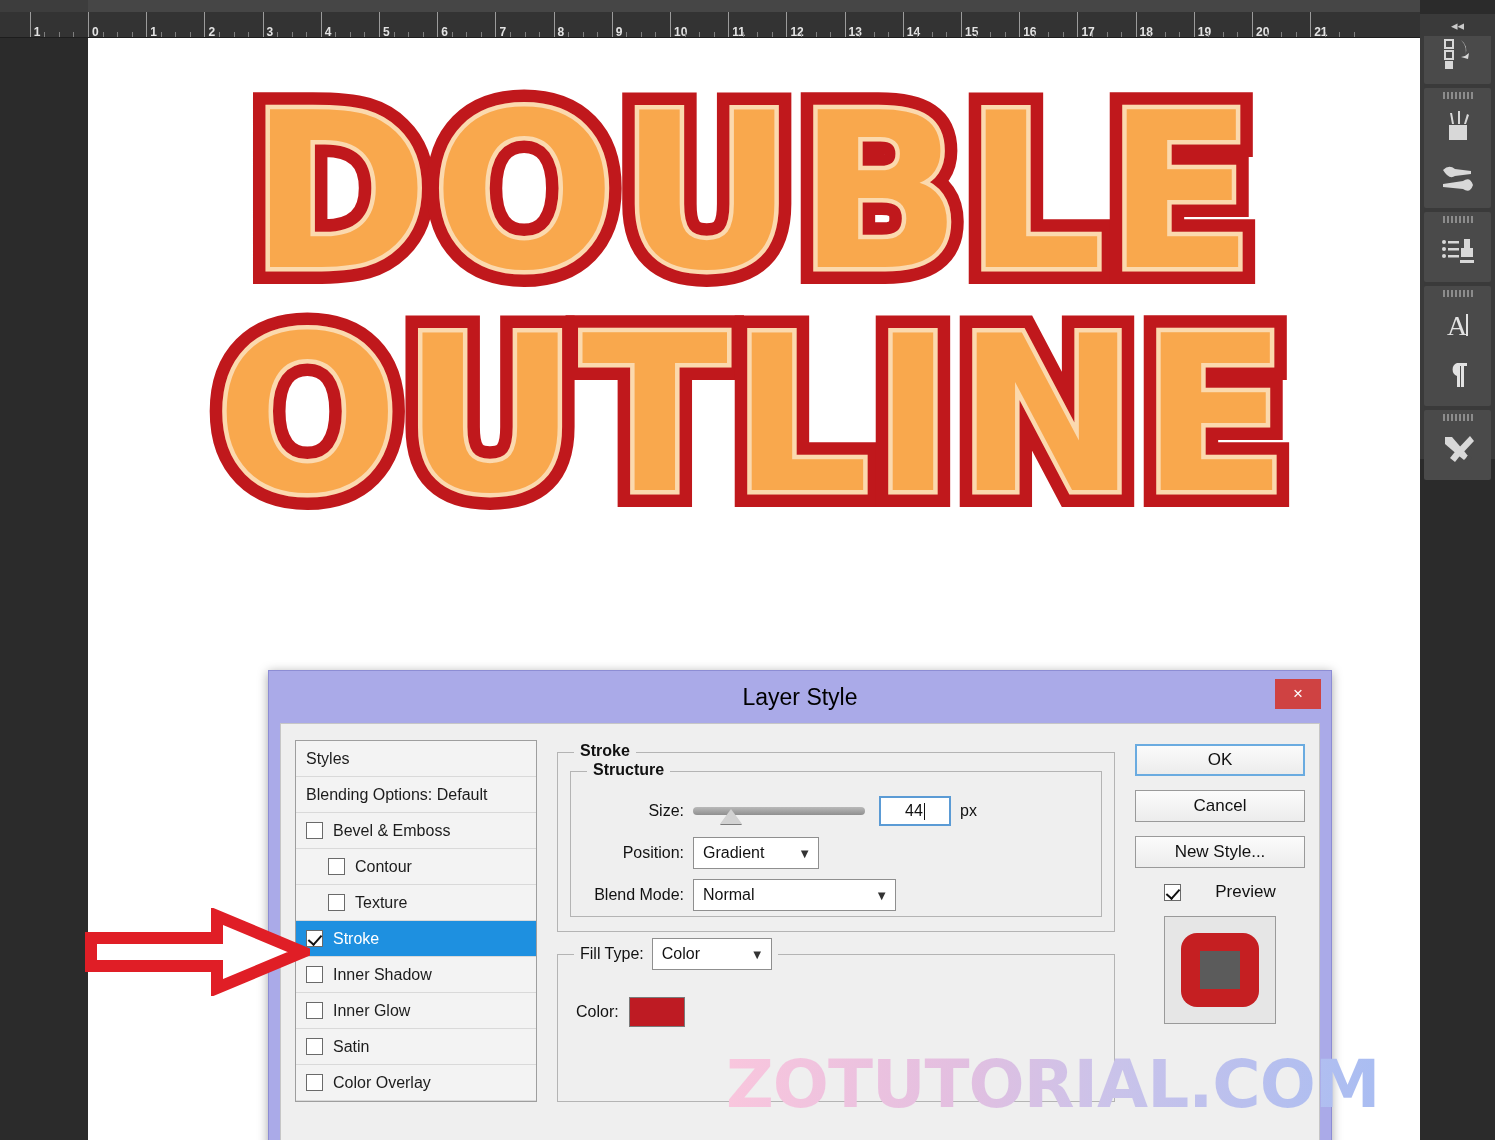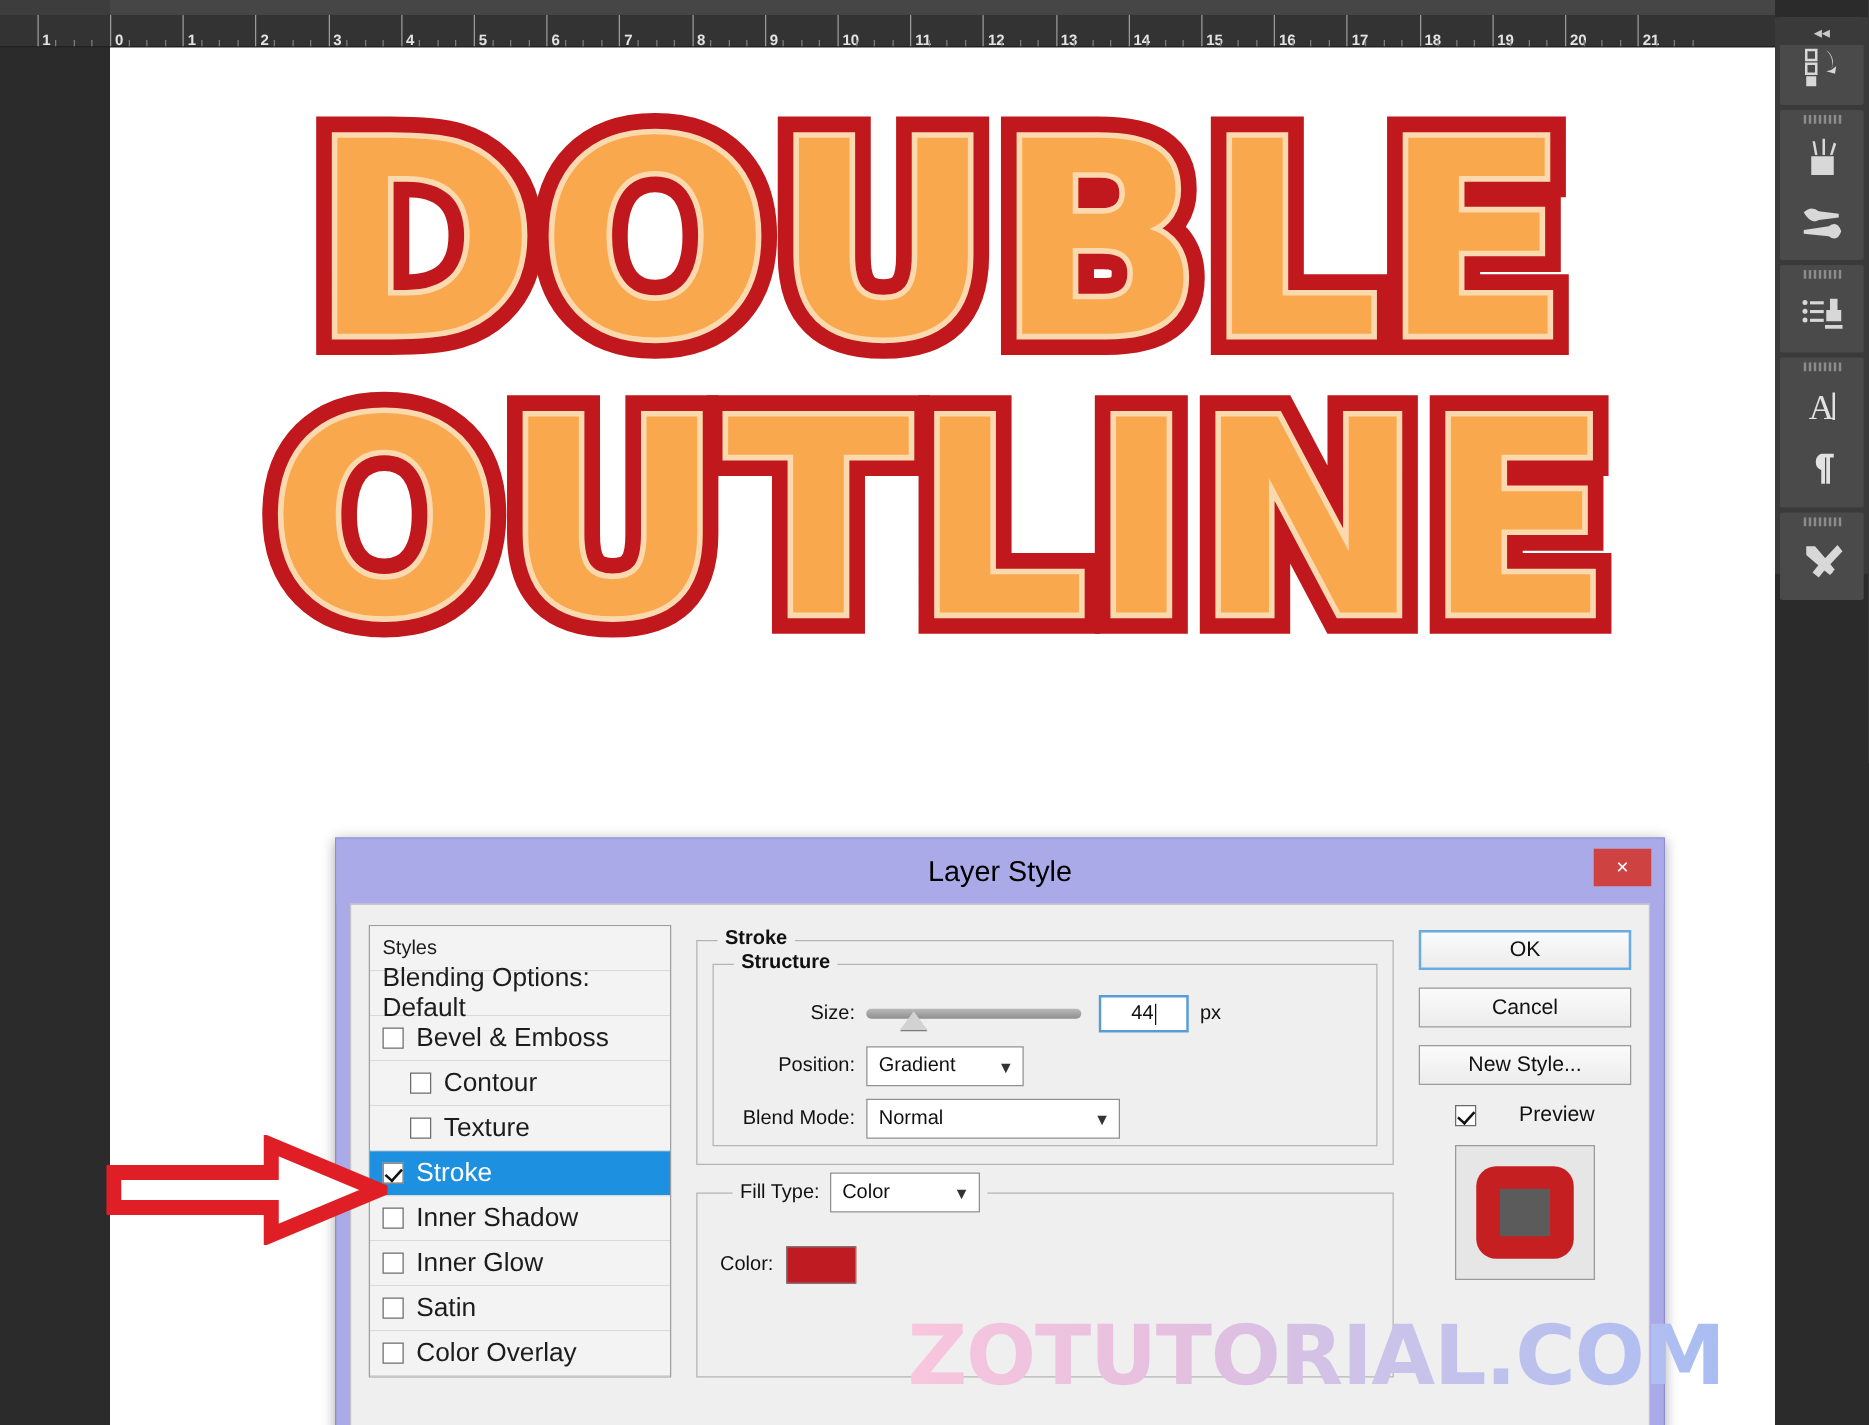--- a/index.html
+++ b/index.html
@@ -161,21 +161,21 @@
   .styles-col { width: 242px; flex: 0 0 242px; }
   .styles-list {
     border: 1px solid #9e9e9e;
     background: #f3f3f3;
   }
   .srow {
     height: 36px;
     display: flex; align-items: center;
     padding-left: 10px;
     border-bottom: 1px solid #d9d9d9;
-    font-size: 21px; color: #1c1c1c;
+    font-size: 16px; color: #1c1c1c;
     background: #f3f3f3;
   }
   .srow.header { font-size: 16px; }
   .srow.selected { background: #1E90E0; color: #ffffff; }
   .srow.indent { padding-left: 32px; }
   .cb {
     width: 17px; height: 17px;
     border: 1px solid #6a6a6a;
     background: #ffffff;
     margin-right: 10px;
@@ -243,21 +243,21 @@
   .select {
     height: 32px; border: 1px solid #8f8f8f; background: #fff;
     display: flex; align-items: center; justify-content: space-between;
     padding: 0 7px 0 9px;
     font-size: 16px; color: #111;
   }
   .chev { font-size: 13px; color: #333; margin-left: 12px; }
 
   .filltype-group { border: 1px solid #b4b4b4; margin-top: 22px; position: relative; height: 148px; }
   .ft-legend {
-    position: absolute; top: -17px; left: 28px;
+    position: absolute; top: -17px; left: 16px;
     background: #efefef; padding: 0 6px;
     display: flex; align-items: center; gap: 8px;
   }
   .ft-label { font-size: 16px; color: #111; }
   .color-row { position: absolute; left: 18px; top: 42px; display: flex; align-items: center; gap: 10px; }
   .color-swatch { width: 56px; height: 30px; background: #BE1B23; border: 1px solid #7a7a7a; }
 
   
   .btn-col { width: 170px; flex: 0 0 170px; padding-top: 4px; }
   .btn {

